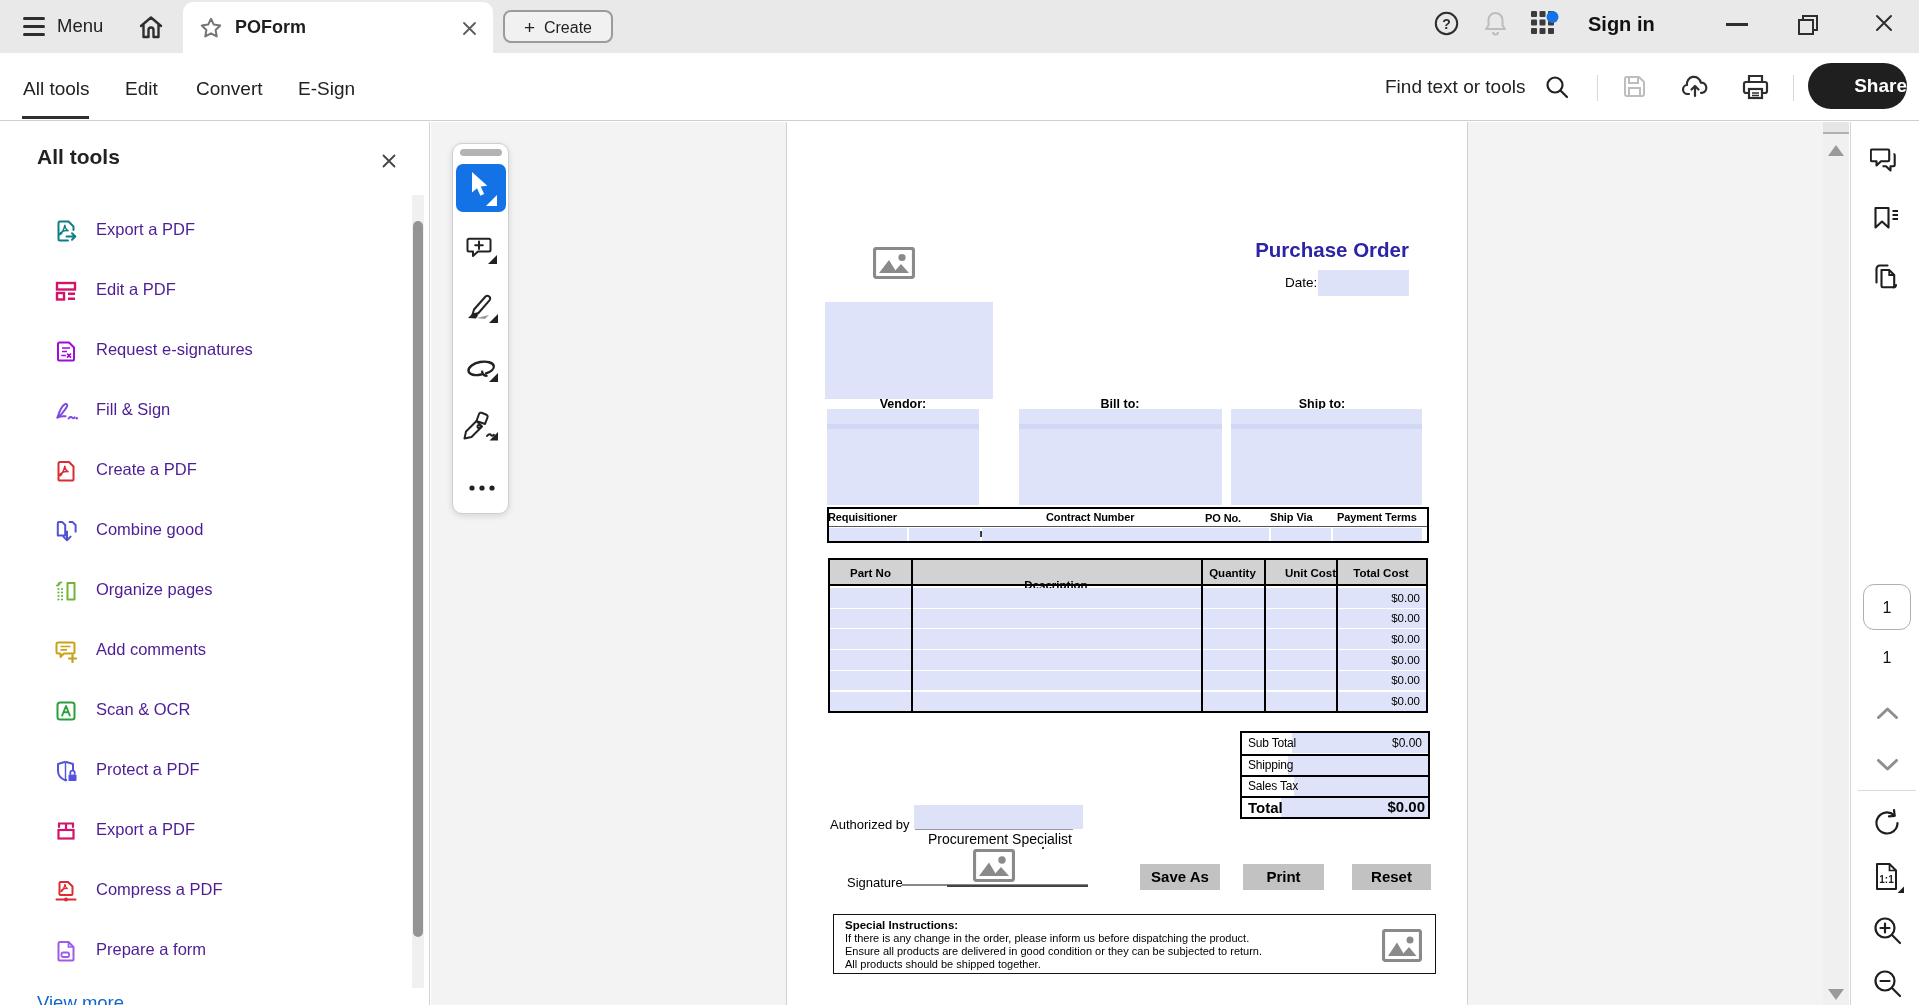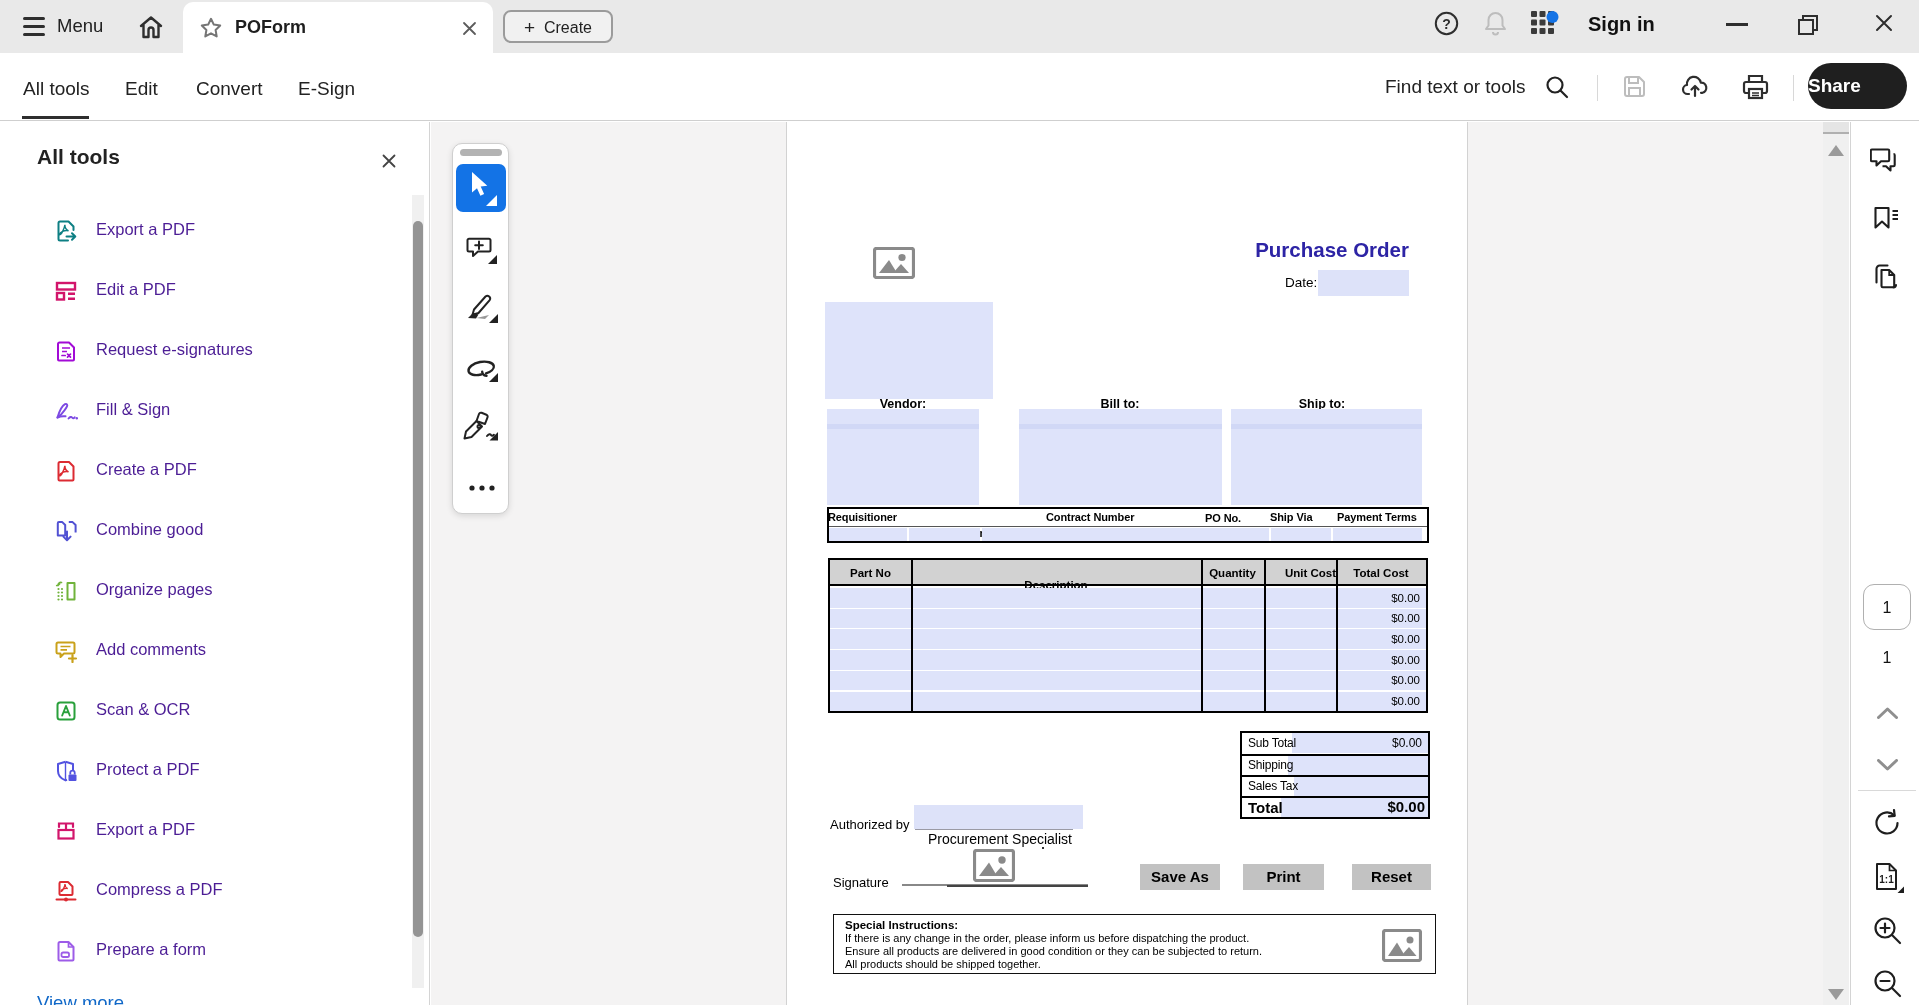--- a/index.html
+++ b/index.html
@@ -105,21 +105,21 @@
     <svg class="abs" style="left:1681px; top:20px;" width="28" height="28" viewBox="0 0 28 28" fill="none" stroke="#2e2e2e" stroke-width="2.2">
         <path d="M8 21 H6.5 a4.5 4.5 0 0 1 -0.5 -8.97 A7 7 0 0 1 19.8 9.6 a5.2 5.2 0 0 1 1.7 10.2 H20" stroke-linecap="round" stroke-linejoin="round"></path>
         <path d="M14 23 V13 M10.5 16.5 L14 13 L17.5 16.5" stroke-linecap="round" stroke-linejoin="round"></path>
       </svg>
     <svg class="abs" style="left:1742px; top:21px;" width="27" height="26" viewBox="0 0 27 26" fill="none" stroke="#2e2e2e" stroke-width="2.2">
         <path d="M7 8 V2 H20 V8 M7 19 H4 a2 2 0 0 1 -2 -2 V10 a2 2 0 0 1 2-2 H23 a2 2 0 0 1 2 2 V17 a2 2 0 0 1 -2 2 H20"></path>
         <rect x="7" y="15" width="13" height="9"></rect>
         <path d="M10 19 H17 M10 21.5 H17" stroke-width="1.6"></path>
       </svg>
     <div class="abs" style="left:1793px; top:22px; width:1px; height:26px; background:#d8d8d8;"></div>
-    <div class="abs" style="left:1808px; top:10px; width:99px; height:46px; background:#1f1f1f; border-radius:23px; color:#fff; font-size:19px; font-weight:700; text-align:left; line-height:46px;">Share</div>
+    <div class="abs" style="left:1808px; top:10px; width:99px; height:46px; background:#1f1f1f; border-radius:23px; color:#fff; font-size:19px; font-weight:700; text-align:right; line-height:46px;">Share</div>
   </div>
 
   <div id="leftpanel">
     <div class="abs" style="left:37px; top:23px; font-size:21px; font-weight:700; color:#222;">All tools</div>
     <svg class="abs" style="left:382px; top:32px;" width="14" height="14" viewBox="0 0 14 14" stroke="#444" stroke-width="1.8" stroke-linecap="round">
         <path d="M1.5 1.5 L12.5 12.5 M12.5 1.5 L1.5 12.5"></path>
       </svg>
 
     <div class="toolrow" style="top:97px;">
       <svg width="24" height="24" viewBox="0 0 24 24" fill="none" stroke="#0d7f83" stroke-width="2">
@@ -332,21 +332,21 @@
       <div class="bluef" style="left:127px; top:683px; width:169px; height:24px; background:#dde2f9;"></div>
       <div class="abs" style="left:128px; top:707px; width:158px; height:1px; background:#9a9aa5;"></div>
       <div class="abs" style="left:128px; top:709px; width:170px; text-align:center; font-size:14px; white-space:nowrap;">Procurement Specialist</div>
       <div class="abs" style="left:255px; top:725px; width:2px; height:2px; background:#333;"></div>
       <svg class="abs" style="left:186px; top:727px;" width="42" height="33" viewBox="0 0 42 33">
           <rect x="1.5" y="1.5" width="39" height="30" rx="2" fill="#fff" stroke="#8a8a8a" stroke-width="3.2"></rect>
           <circle cx="29" cy="11" r="3.7" fill="#8a8a8a"></circle>
           <path d="M6 27 L16 13.5 L24 27 Z" fill="#8a8a8a"></path>
           <path d="M20 27 L28 18 L36 27 Z" fill="#8a8a8a"></path>
         </svg>
-      <div class="abs" style="left:46px; top:753px; font-size:13px;">Signature</div>
+      <div class="abs" style="left:60px; top:753px; font-size:13px;">Signature</div>
       <div class="abs" style="left:115px; top:762px; width:186px; height:1.5px; background:#888;"></div>
       <div class="abs" style="left:160px; top:763px; width:141px; height:1.5px; background:#444;"></div>
 
       <div class="abs" style="left:353px; top:742px; width:80px; height:26px; background:#c2c2c2; text-align:center; font-size:15px; font-weight:700; line-height:26px;">Save As</div>
       <div class="abs" style="left:456px; top:742px; width:81px; height:26px; background:#c2c2c2; text-align:center; font-size:15px; font-weight:700; line-height:26px;">Print</div>
       <div class="abs" style="left:565px; top:742px; width:79px; height:26px; background:#c2c2c2; text-align:center; font-size:15px; font-weight:700; line-height:26px;">Reset</div>
 
       <div class="abs" style="left:46px; top:792px; width:603px; height:60px; border:1.5px solid #111;">
         <div class="abs" style="left:11px; top:4px; font-size:11.5px; font-weight:700;">Special Instructions:</div>
         <div class="abs" style="left:11px; top:17px; font-size:11px;">If there is any change in the order, please inform us before dispatching the product.</div>

